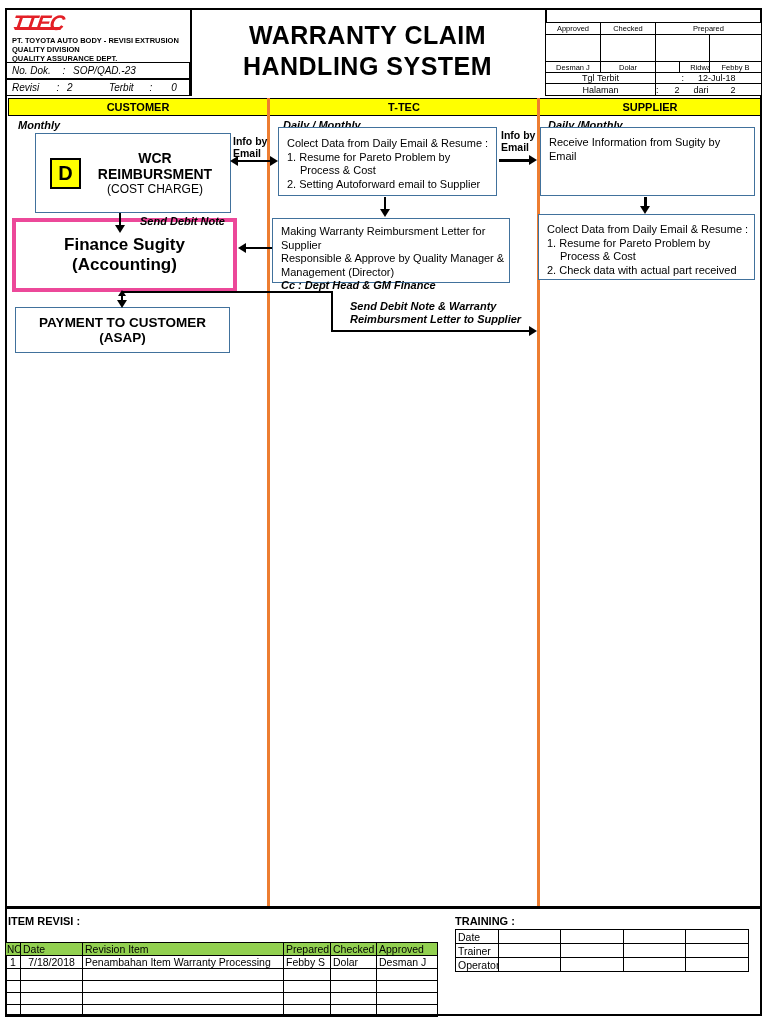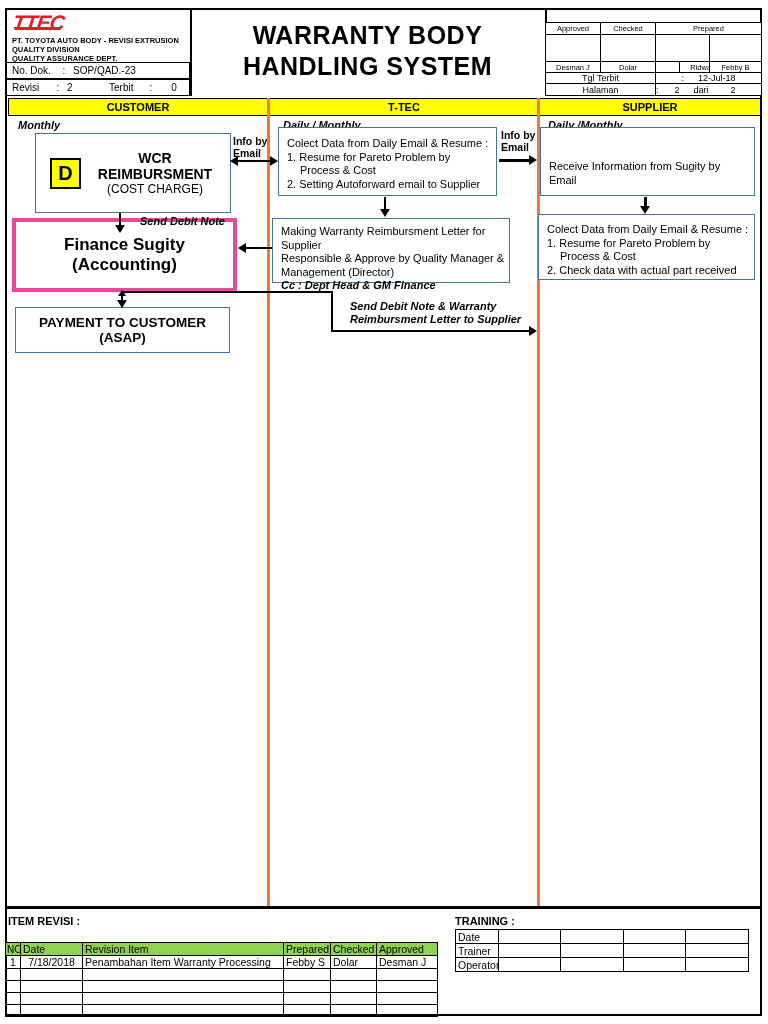--- a/index.html
+++ b/index.html
@@ -6,21 +6,21 @@
   html,body { background:#fff; }
   body { font-family:"Liberation Sans", sans-serif; color:#000; }
   .page { position:relative; width:768px; height:1024px; background:#fff; overflow:hidden; }
   .abs { position:absolute; }
   .page-border { left:5px; top:8px; width:757px; height:1008px; border:2px solid #000; }
 
   
   .logo { left:13px; top:11px; font-size:21px; font-weight:900; font-style:italic; color:#E31F26; letter-spacing:-1px; transform:skewX(-8deg); }
   .logo .swoosh { position:absolute; left:2px; top:16px; width:46px; height:3px; background:#E31F26; transform:skewX(30deg); }
   .company { left:12px; top:36px; width:176px; font-size:7.5px; font-weight:bold; line-height:9px; }
-  .hdr-row { border:1.5px solid #000; display:flex; align-items:center; font-size:10px; }
+  .hdr-row { border:1.5px solid #000; display:flex; align-items:center; font-size:10px;font-style:italic; }
   .nodok { left:6px; top:62px; width:184px; height:17px; }
   .revisi { left:6px; top:79px; width:184px; height:17px; }
   .vdiv { width:1.5px; background:#000; }
   .title { left:190px; top:20px; width:355px; text-align:center; font-size:25px; font-weight:bold; line-height:31px; letter-spacing:0.5px; }
   .cell { position:absolute; border:1px solid #000; font-size:7.5px; display:flex; align-items:center; justify-content:center; text-align:center; background:#fff; }
 
   
   .lanebar { left:8px; top:98px; width:753px; height:18px; background:#FFFF00; border:1.5px solid #000; }
   .lanelabel { top:100px; height:14px; font-size:11px; font-weight:bold; text-align:center; line-height:14px; }
   .orange { width:3px; background:#ED7D31; top:98px; height:810px; }
@@ -69,21 +69,21 @@
     <span style="width:42px;padding-left:5px;">Revisi</span>
     <span style="width:18px;text-align:center;">:</span>
     <span style="width:30px;">2</span>
     <span style="width:34px;margin-left:12px;">Terbit</span>
     <span style="width:16px;text-align:center;">:</span>
     <span style="width:30px;text-align:center;">0</span>
   </div>
   <div class="abs vdiv" style="left:190px;top:8px;height:88px;"></div>
   <div class="abs vdiv" style="left:545px;top:8px;height:88px;"></div>
   <div class="abs title">
-    <div>WARRANTY BODY</div>
+    <div>WARRANTY CLAIM</div>
     <div>HANDLING SYSTEM</div>
   </div>
 
   <div class="cell" style="left:545px;top:22px;width:56px;height:13px;">Approved</div>
   <div class="cell" style="left:600px;top:22px;width:56px;height:13px;">Checked</div>
   <div class="cell" style="left:655px;top:22px;width:107px;height:13px;">Prepared</div>
   <div class="cell" style="left:545px;top:34px;width:56px;height:28px;"></div>
   <div class="cell" style="left:600px;top:34px;width:56px;height:28px;"></div>
   <div class="cell" style="left:655px;top:34px;width:55px;height:28px;"></div>
   <div class="cell" style="left:709px;top:34px;width:53px;height:28px;"></div>
@@ -134,21 +134,21 @@
     <div class="ind">Process &amp; Cost</div>
     <div>2. Setting Autoforward email to Supplier</div>
   </div>
   <div class="fbox txt11" style="left:272px;top:218px;width:238px;height:65px;padding:6px 4px 0 8px;">
     <div>Making Warranty Reimbursment  Letter for Supplier</div>
     <div>Responsible &amp; Approve  by Quality Manager &amp;</div>
     <div>Management (Director)</div>
     <div style="font-weight:bold;font-style:italic;">Cc : Dept Head &amp; GM Finance</div>
   </div>
 
-  <div class="fbox txt11" style="left:540px;top:127px;width:215px;height:69px;padding:8px;display:flex;align-items:flex-end;">
+  <div class="fbox txt11" style="left:540px;top:127px;width:215px;height:69px;padding:8px;display:flex;align-items:flex-start;">
     <div>Receive Information from Sugity  by Email</div>
   </div>
   <div class="fbox txt11" style="left:538px;top:214px;width:217px;height:66px;padding:8px 4px 0 8px;">
     <div>Colect Data from Daily Email &amp; Resume :</div>
     <div>1. Resume for Pareto Problem by</div>
     <div class="ind">Process &amp; Cost</div>
     <div>2. Check data with actual part received</div>
   </div>
 
   <div class="hl" style="left:234px;top:160px;width:40px;"></div>

